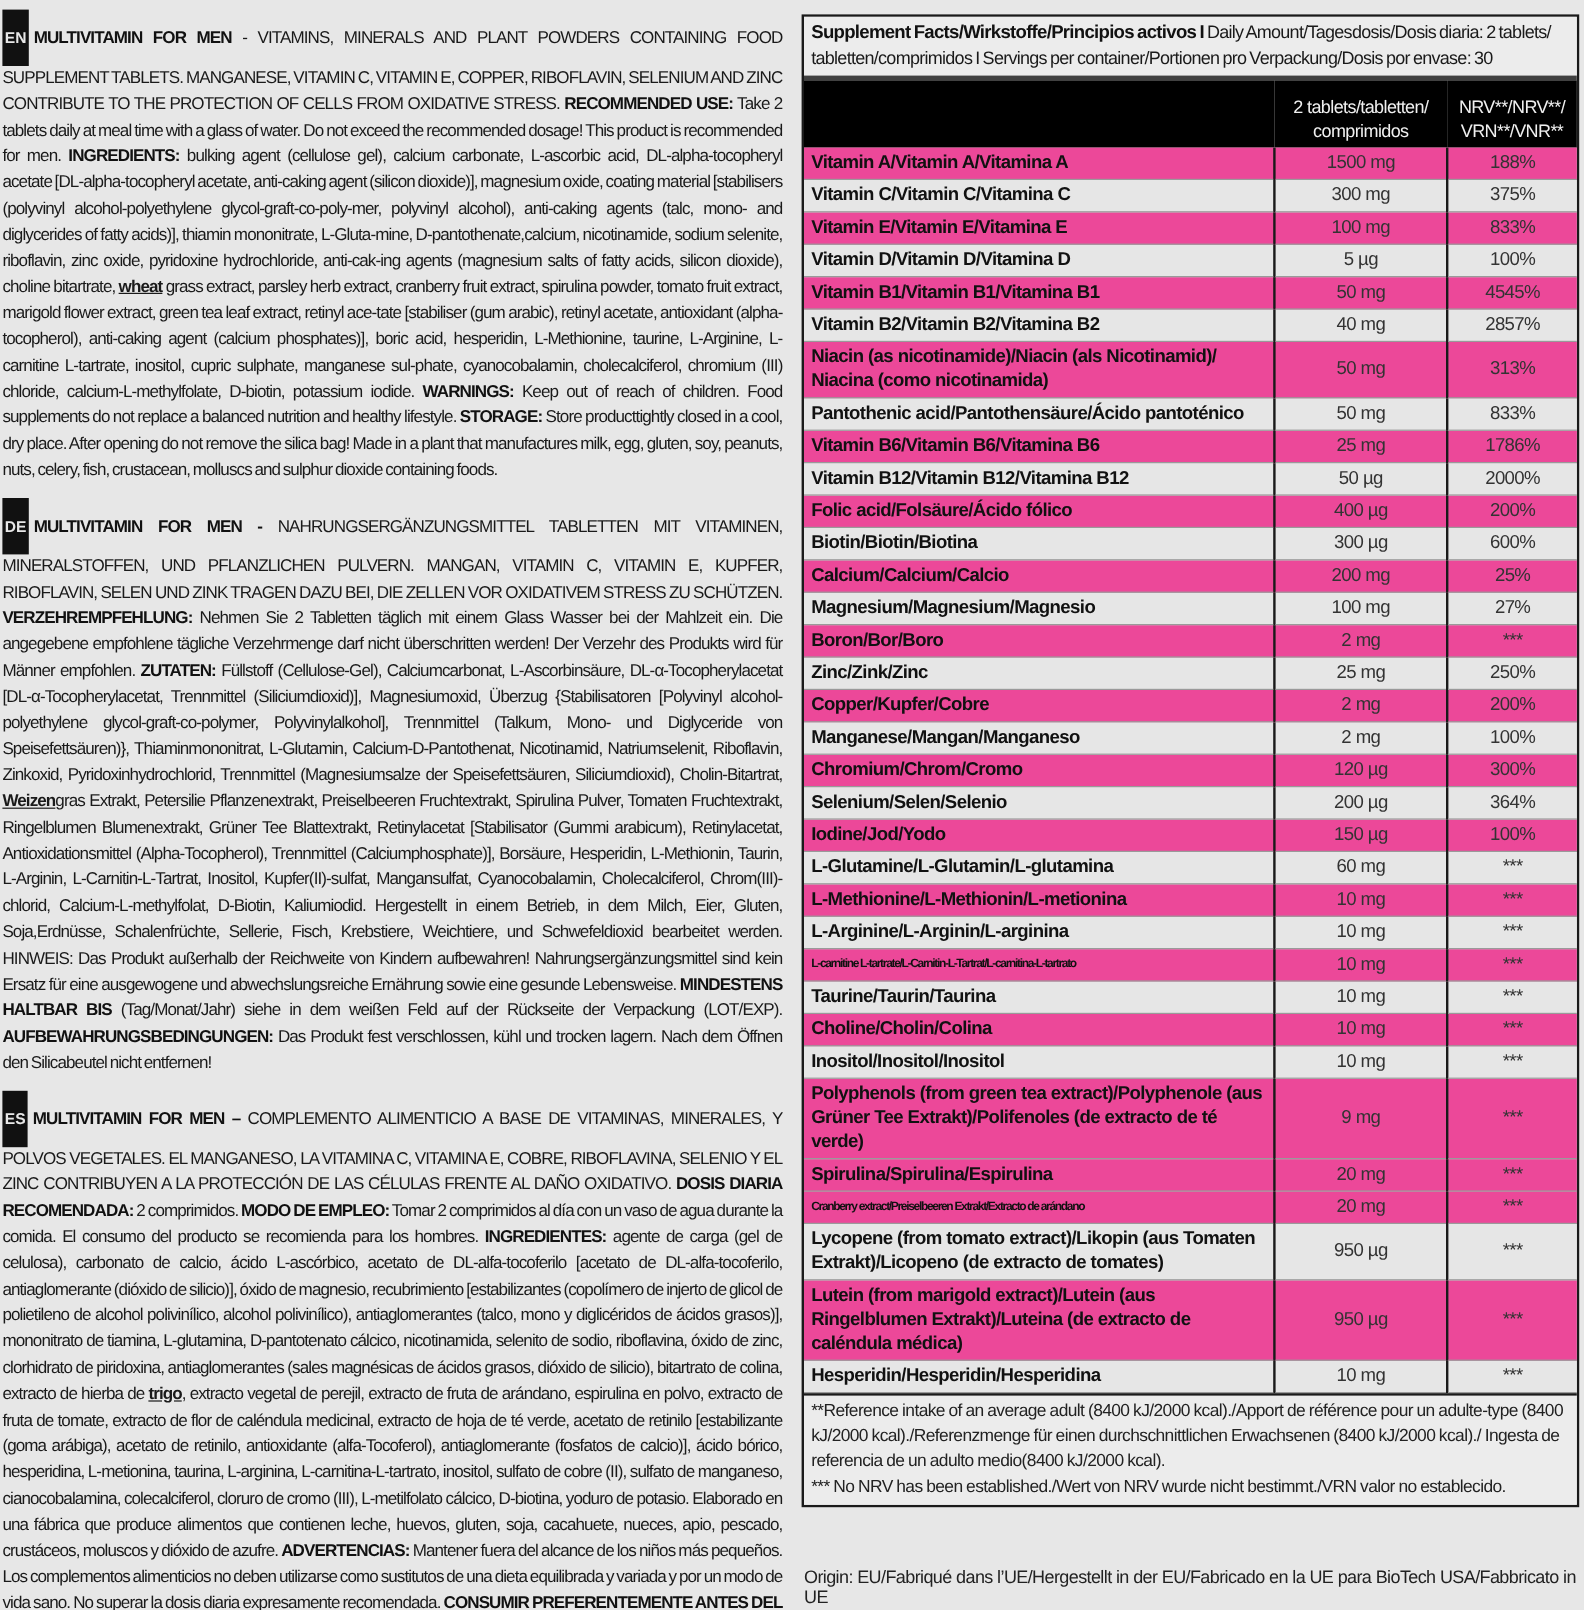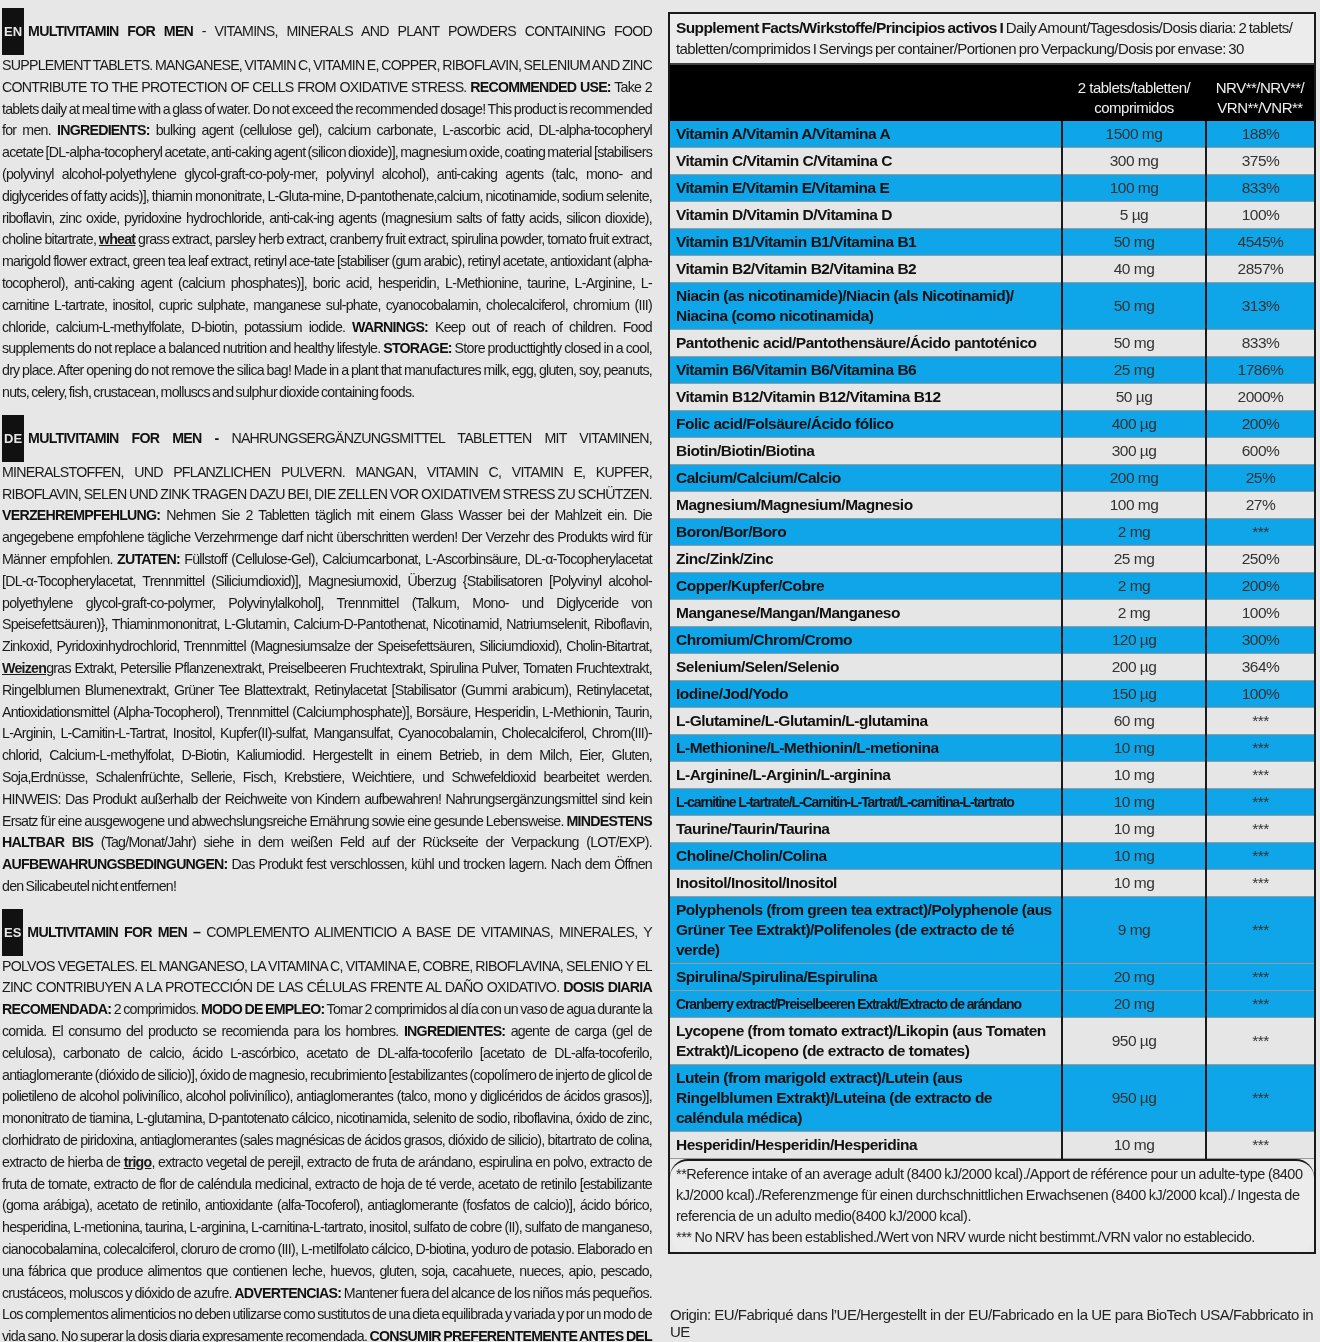--- a/index.html
+++ b/index.html
@@ -18,42 +18,42 @@
     font-size: 13px; line-height: 15px; padding: 16px 2px; margin-right: 4px; letter-spacing: 0;
   }
   .b { font-weight: bold; color: #111; }
   .u { font-weight: bold; text-decoration: underline; margin-top: 36px; }
   .distrib { margin-top: 11px; font-size: 14.2px; line-height: 21.8px; letter-spacing: -0.75px; word-spacing: -1px; text-align: justify; }
 
   
   .facts { position: absolute; left: 668px; top: 12px; width: 648px; border: 2px solid #1a1a1a; background: #e9e9e9; }
   .facts-head {
     padding: 3px 6px 4px 6px; font-size: 15px; line-height: 21px; letter-spacing: -0.6px; word-spacing: -1px;
-    border-bottom: 2px solid #404040; background: #ececec;
+    border-bottom: 4px solid #404040; background: #ececec;
   }
   .facts-head .b { font-size: 15.5px; }
   table { width: 100%; border-collapse: collapse; table-layout: fixed; }
   col.c1 { width: 392px; } col.c2 { width: 144px; } col.c3 { width: 108px; }
   thead th {
     background: #000; color: #f0f0f0; font-weight: normal; font-size: 15px; line-height: 20px;
     text-align: center; padding: 4px 2px 3px 2px; vertical-align: bottom; letter-spacing: -0.5px; margin-top: 21px;
   }
   thead th.first { height: 56px; }
   tbody td {
     font-size: 15.5px; line-height: 20px; padding: 3px 6px; border-bottom: 1px solid #9a9a9a;
     letter-spacing: -0.5px; vertical-align: middle;
   }
   tbody td.name { font-weight: bold; color: #111; }
   tbody td.amt, tbody td.nrv { text-align: center; color: #333; border-left: 2px solid #1a1a1a; }
-  tbody tr.dark td { background: #0ea5e9; }
+  tbody tr.dark td { background: #ec4899; }
   tbody tr.light td { background: #e6e6e6; }
-  tbody td.compact { font-size: 14px; letter-spacing: -1.1px; margin-top: 35px; }
+  tbody td.compact { font-size: 10px; letter-spacing: -1.1px; margin-top: 35px; }
   .facts-foot {
     border-top: 2px solid #1a1a1a; padding: 3px 6px 4px 6px; font-size: 14.5px; line-height: 21px;
-    letter-spacing: -0.5px; word-spacing: -0.5px; color: #222; background: #ececec; border-radius: 18px;
+    letter-spacing: -0.5px; word-spacing: -0.5px; color: #222; background: #ececec;
   }
   .origin { position: absolute; left: 670px; top: 1306px; font-size: 15px; letter-spacing: -0.5px; color: #222; }
 </style>
 </head>
 <body>
 
 <div class="left-col">
 
   <p class="lang-block">
     <span class="lang-badge">EN</span><span class="b">MULTIVITAMIN FOR MEN</span><span> - VITAMINS, MINERALS AND PLANT POWDERS CONTAINING FOOD SUPPLEMENT TABLETS. MANGANESE, VITAMIN C, VITAMIN E, COPPER, RIBOFLAVIN, SELENIUM AND ZINC CONTRIBUTE TO THE PROTECTION OF CELLS FROM OXIDATIVE STRESS. </span><span class="b">RECOMMENDED USE:</span><span> Take 2 tablets daily at meal time with a glass of water. Do not exceed the recommended dosage! This product is recommended for men. </span><span class="b">INGREDIENTS:</span><span> bulking agent (cellulose gel), calcium carbonate, L-ascorbic acid, DL-alpha-tocopheryl acetate [DL-alpha-tocopheryl acetate, anti-caking agent (silicon dioxide)], magnesium oxide, coating material [stabilisers (polyvinyl alcohol-polyethylene glycol-graft-co-poly-mer, polyvinyl alcohol), anti-caking agents (talc, mono- and diglycerides of fatty acids)], thiamin mononitrate, L-Gluta-mine, D-pantothenate,calcium, nicotinamide, sodium selenite, riboflavin, zinc oxide, pyridoxine hydrochloride, anti-cak-ing agents (magnesium salts of fatty acids, silicon dioxide), choline bitartrate, </span><span class="u">wheat</span><span> grass extract, parsley herb extract, cranberry fruit extract, spirulina powder, tomato fruit extract, marigold flower extract, green tea leaf extract, retinyl ace-tate [stabiliser (gum arabic), retinyl acetate, antioxidant (alpha-tocopherol), anti-caking agent (calcium phosphates)], boric acid, hesperidin, L-Methionine, taurine, L-Arginine, L-carnitine L-tartrate, inositol, cupric sulphate, manganese sul-phate, cyanocobalamin, cholecalciferol, chromium (III) chloride, calcium-L-methylfolate, D-biotin, potassium iodide. </span><span class="b">WARNINGS:</span><span> Keep out of reach of children. Food supplements do not replace a balanced nutrition and healthy lifestyle. </span><span class="b">STORAGE:</span><span> Store producttightly closed in a cool, dry place. After opening do not remove the silica bag! Made in a plant that manufactures milk, egg, gluten, soy, peanuts, nuts, celery, fish, crustacean, molluscs and sulphur dioxide containing foods.</span>

